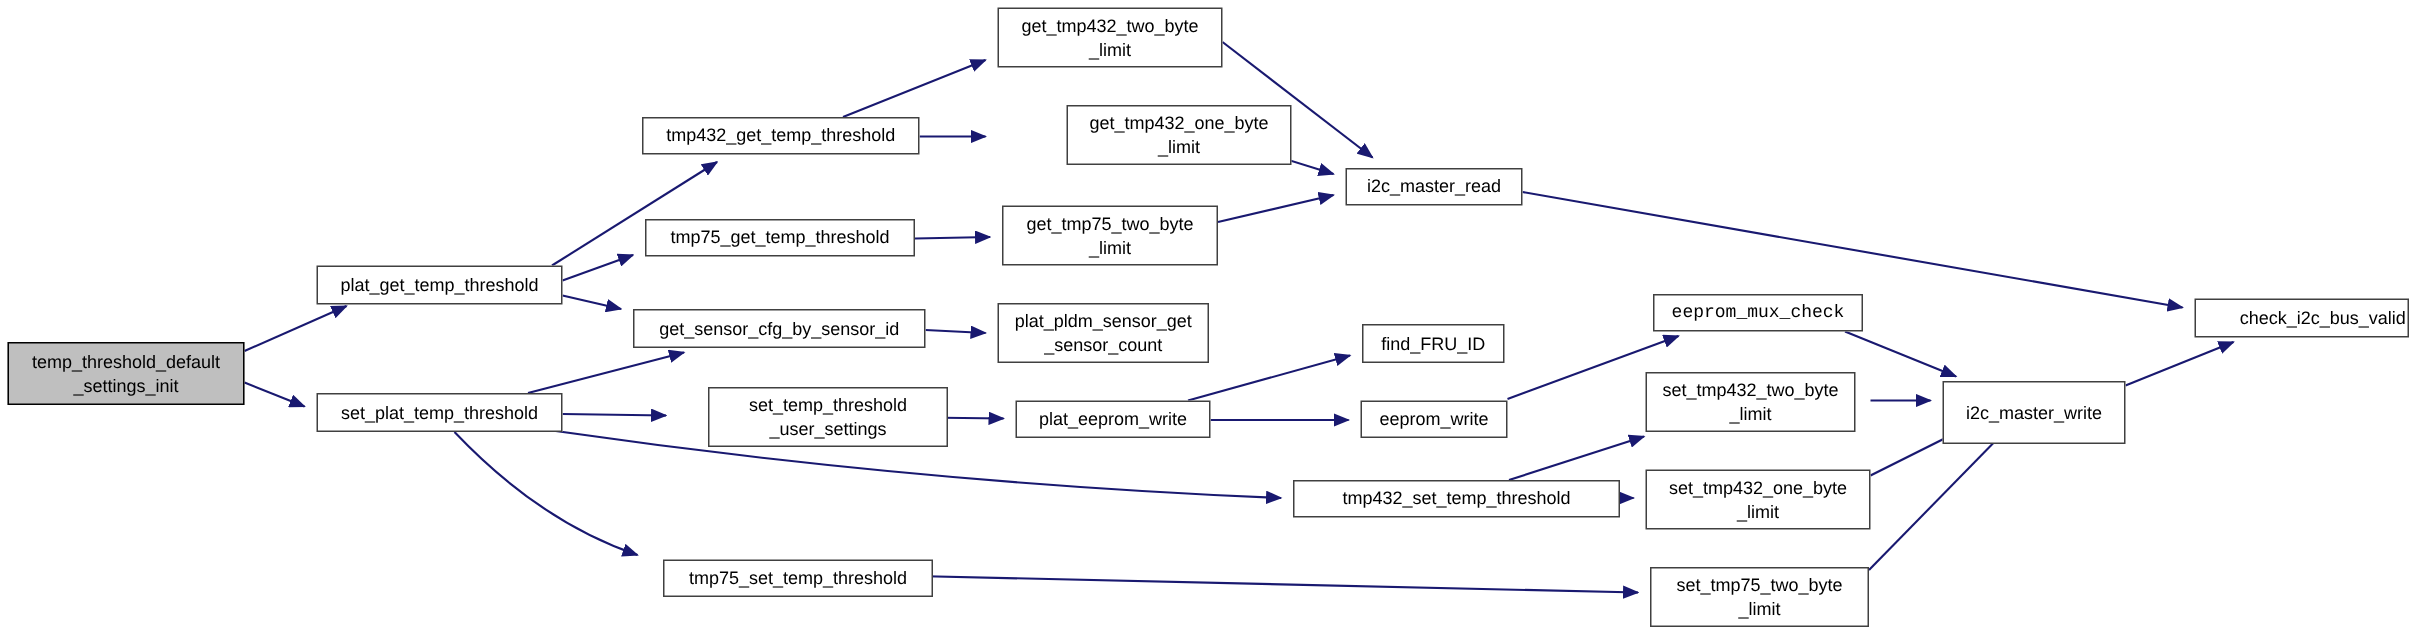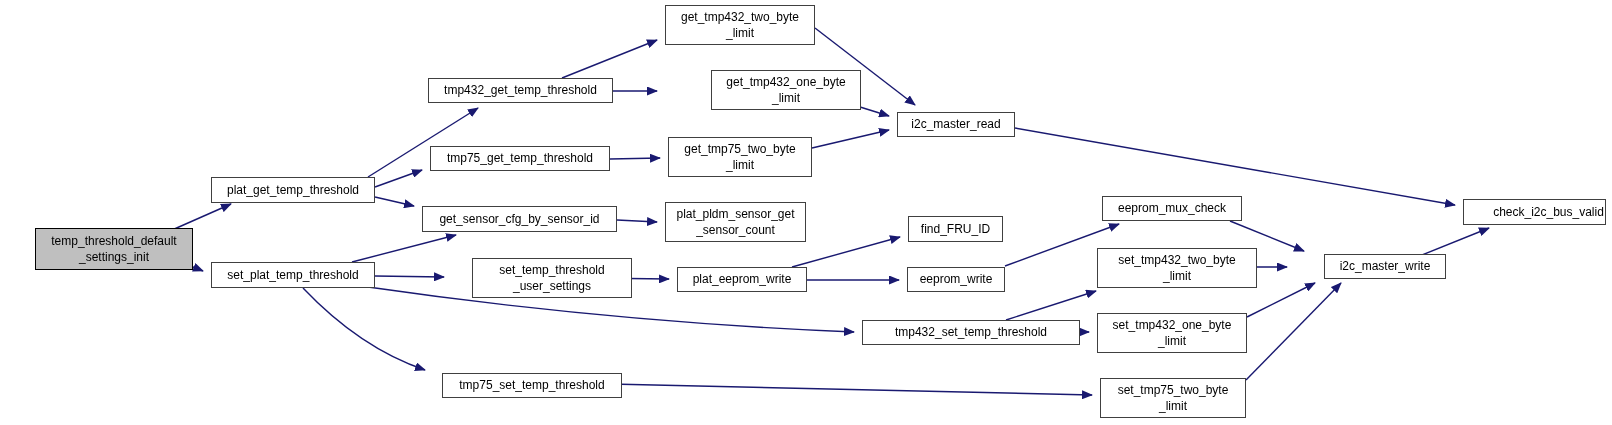--- a/index.html
+++ b/index.html
@@ -80,21 +80,21 @@
       <path d="M1230,221 L1304,251" fill="none" stroke="#191970" stroke-width="1.4" marker-end="url(#arrow)"></path>
       <path d="M1247,267 L1287,267" fill="none" stroke="#191970" stroke-width="1.4" marker-end="url(#arrow)"></path>
       <path d="M1247,317 L1315,283" fill="none" stroke="#191970" stroke-width="1.4" marker-end="url(#arrow)"></path>
       <path d="M1246,380 L1341,283" fill="none" stroke="#191970" stroke-width="1.4" marker-end="url(#arrow)"></path>
       <path d="M1417,257 L1489,228" fill="none" stroke="#191970" stroke-width="1.4" marker-end="url(#arrow)"></path>
       <path d="M1006,320 L1096,291" fill="none" stroke="#191970" stroke-width="1.4" marker-end="url(#arrow)"></path>
       <path d="M1043,332 L1089,332" fill="none" stroke="#191970" stroke-width="1.4" marker-end="url(#arrow)"></path>
       <path d="M610,384 L1092,395" fill="none" stroke="#191970" stroke-width="1.4" marker-end="url(#arrow)"></path>
     </svg>
   <div id="nodes-layer">
-      <div class="node highlighted" style="left: 5px; top: 228px; width: 158px; height: 42px; margin-left: 30px;">
+      <div class="node highlighted" style="left: 5px; top: 228px; width: 158px; height: 42px;">
         <span>temp_threshold_default</span>
         <span>_settings_init</span>
       </div>
       <div class="node" style="left: 211px; top: 177px; width: 164px; height: 26px;">
         <span>plat_get_temp_threshold</span>
       </div>
       <div class="node" style="left: 211px; top: 262px; width: 164px; height: 26px;">
         <span>set_plat_temp_threshold</span>
       </div>
       <div class="node" style="left: 428px; top: 78px; width: 185px; height: 25px;">
@@ -131,41 +131,41 @@
       </div>
       <div class="node" style="left: 908px; top: 216px; width: 95px; height: 26px;">
         <span>find_FRU_ID</span>
       </div>
       <div class="node" style="left: 677px; top: 267px; width: 130px; height: 25px;">
         <span>plat_eeprom_write</span>
       </div>
       <div class="node" style="left: 907px; top: 267px; width: 98px; height: 25px;">
         <span>eeprom_write</span>
       </div>
-      <div class="node" style="left: 1102px; top: 196px; width: 140px; height: 25px;">
+      <div class="node" style="left: 1102px; top: 196px; width: 140px; height: 25px; font-family: Liberation Mono, monospace;">
         <span>eeprom_mux_check</span>
       </div>
-      <div class="node" style="left: 1097px; top: 248px; width: 160px; height: 40px;">
+      <div class="node" style="left: 1097px; top: 248px; width: 140px; height: 40px;">
         <span>set_tmp432_two_byte</span>
         <span>_limit</span>
       </div>
       <div class="node" style="left: 1097px; top: 313px; width: 150px; height: 40px;">
         <span>set_tmp432_one_byte</span>
         <span>_limit</span>
       </div>
       <div class="node" style="left: 862px; top: 320px; width: 218px; height: 25px;">
         <span>tmp432_set_temp_threshold</span>
       </div>
       <div class="node" style="left: 1100px; top: 378px; width: 146px; height: 40px;">
         <span>set_tmp75_two_byte</span>
         <span>_limit</span>
       </div>
       <div class="node" style="left: 442px; top: 373px; width: 180px; height: 25px;">
         <span>tmp75_set_temp_threshold</span>
       </div>
-      <div class="node" style="left: 1295px; top: 254px; width: 122px; height: 25px; margin-left: 29px;">
+      <div class="node" style="left: 1295px; top: 254px; width: 122px; height: 42px;">
         <span>i2c_master_write</span>
       </div>
       <div class="node" style="left: 1463px; top: 199px; width: 143px; height: 26px; padding-left: 28px;">
         <span>check_i2c_bus_valid</span>
       </div>
     </div>
 </div>
 
 </body></html>

